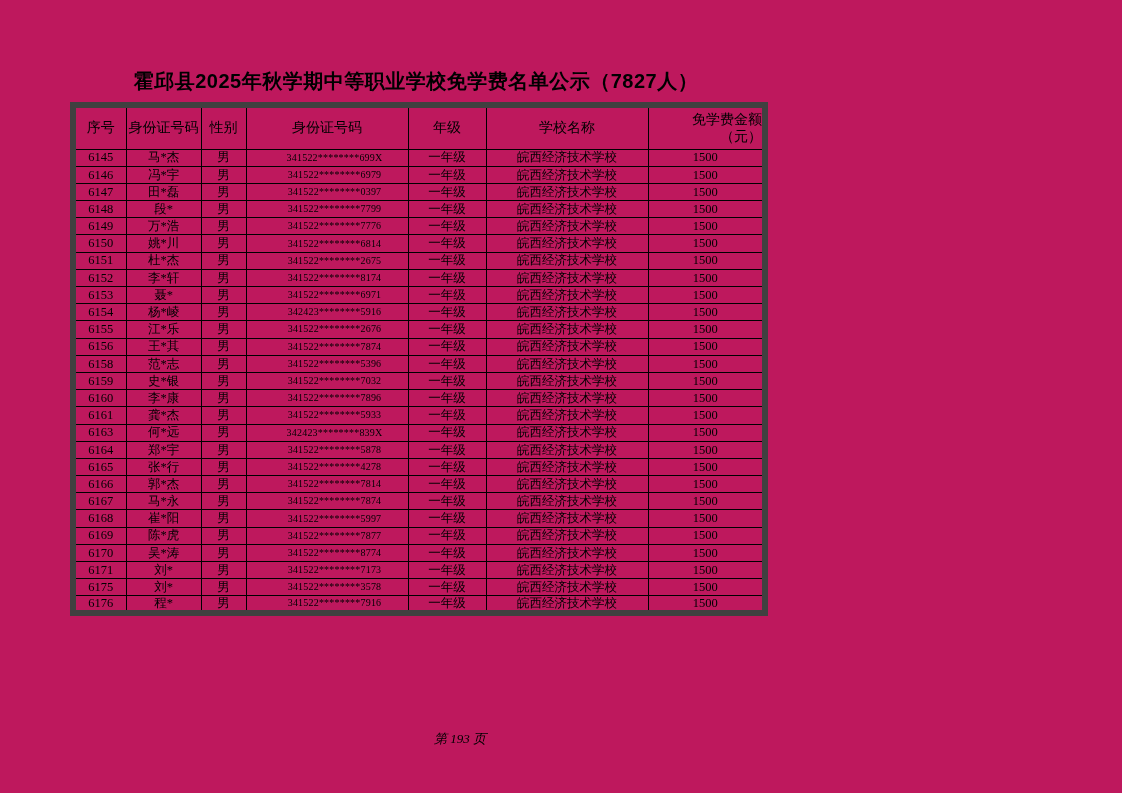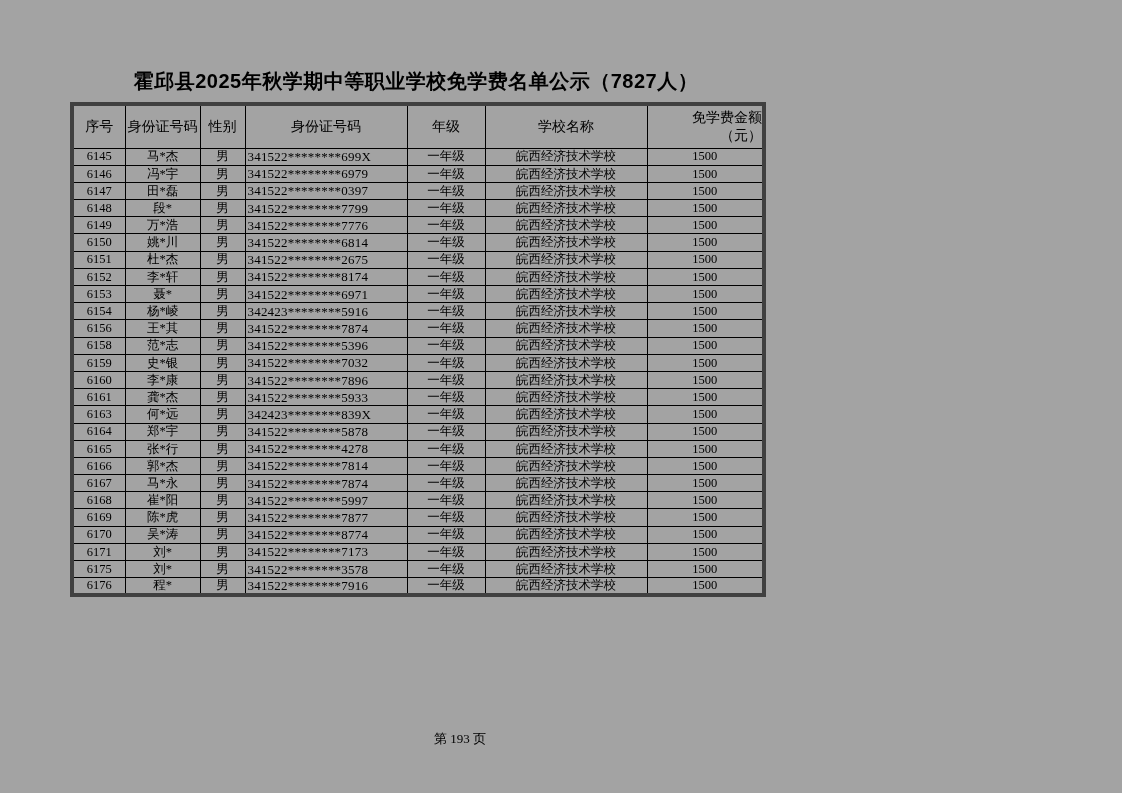--- a/index.html
+++ b/index.html
@@ -4,21 +4,21 @@
 <style>
   html, body {
     margin: 0;
     padding: 0;
     background: #ffffff;
   }
   .page {
     position: relative;
     width: 1122px;
     height: 793px;
-    background: #a3a3a3;
+    background: #be185d;
     font-family: "Liberation Serif", "DejaVu Serif", serif;
     color: #000000;
     overflow: hidden;
   }
   .doc-title {
     position: absolute;
     left: 70px;
     top: 68px;
     width: 692px;
     text-align: center;
@@ -28,21 +28,21 @@
     letter-spacing: 0.5px;
     white-space: nowrap;
   }
   table.roster {
     position: absolute;
     left: 70px;
     top: 102px;
     width: 692px;
     border-collapse: collapse;
     table-layout: fixed;
-    border: 4px solid #404040;
+    border: 6px solid #404040;
   }
   table.roster th, table.roster td {
     border: 1px solid #000;
     padding: 0;
     overflow: hidden;
     white-space: nowrap;
   }
   table.roster thead tr {
     height: 44px;
   }
@@ -60,32 +60,33 @@
   table.roster tbody tr {
     height: 17.2px;
   }
   table.roster td {
     font-size: 12.5px;
     line-height: 1;
     text-align: center;
     vertical-align: middle;
   }
   table.roster td.c3 {
-    text-align: left;
-    padding-left: 2px;
-    font-size: 13px;
+    text-align: center;
+    padding-left: 15px;
+    font-size: 10px;
     letter-spacing: 0.2px;
   }
   .page-footer {
     position: absolute;
     left: 0;
     top: 730px;
     width: 920px;
     text-align: center;
     font-size: 13px;
+    font-style: italic;
   }
 </style>
 </head>
 <body>
 
 <div class="page">
 
   <div class="doc-title">霍邱县2025年秋学期中等职业学校免学费名单公示（7827人）</div>
 
   <table class="roster">
@@ -197,20 +198,29 @@
         <tr>
           <td class="c0">6154</td>
           <td class="c1">杨*崚</td>
           <td class="c2">男</td>
           <td class="c3">342423********5916</td>
           <td class="c4">一年级</td>
           <td class="c5">皖西经济技术学校</td>
           <td class="c6">1500</td>
         </tr>
         <tr>
+          <td class="c0">6155</td>
+          <td class="c1">江*乐</td>
+          <td class="c2">男</td>
+          <td class="c3">341522********2676</td>
+          <td class="c4">一年级</td>
+          <td class="c5">皖西经济技术学校</td>
+          <td class="c6">1500</td>
+        </tr>
+        <tr>
           <td class="c0">6156</td>
           <td class="c1">王*其</td>
           <td class="c2">男</td>
           <td class="c3">341522********7874</td>
           <td class="c4">一年级</td>
           <td class="c5">皖西经济技术学校</td>
           <td class="c6">1500</td>
         </tr>
         <tr>
           <td class="c0">6158</td>

